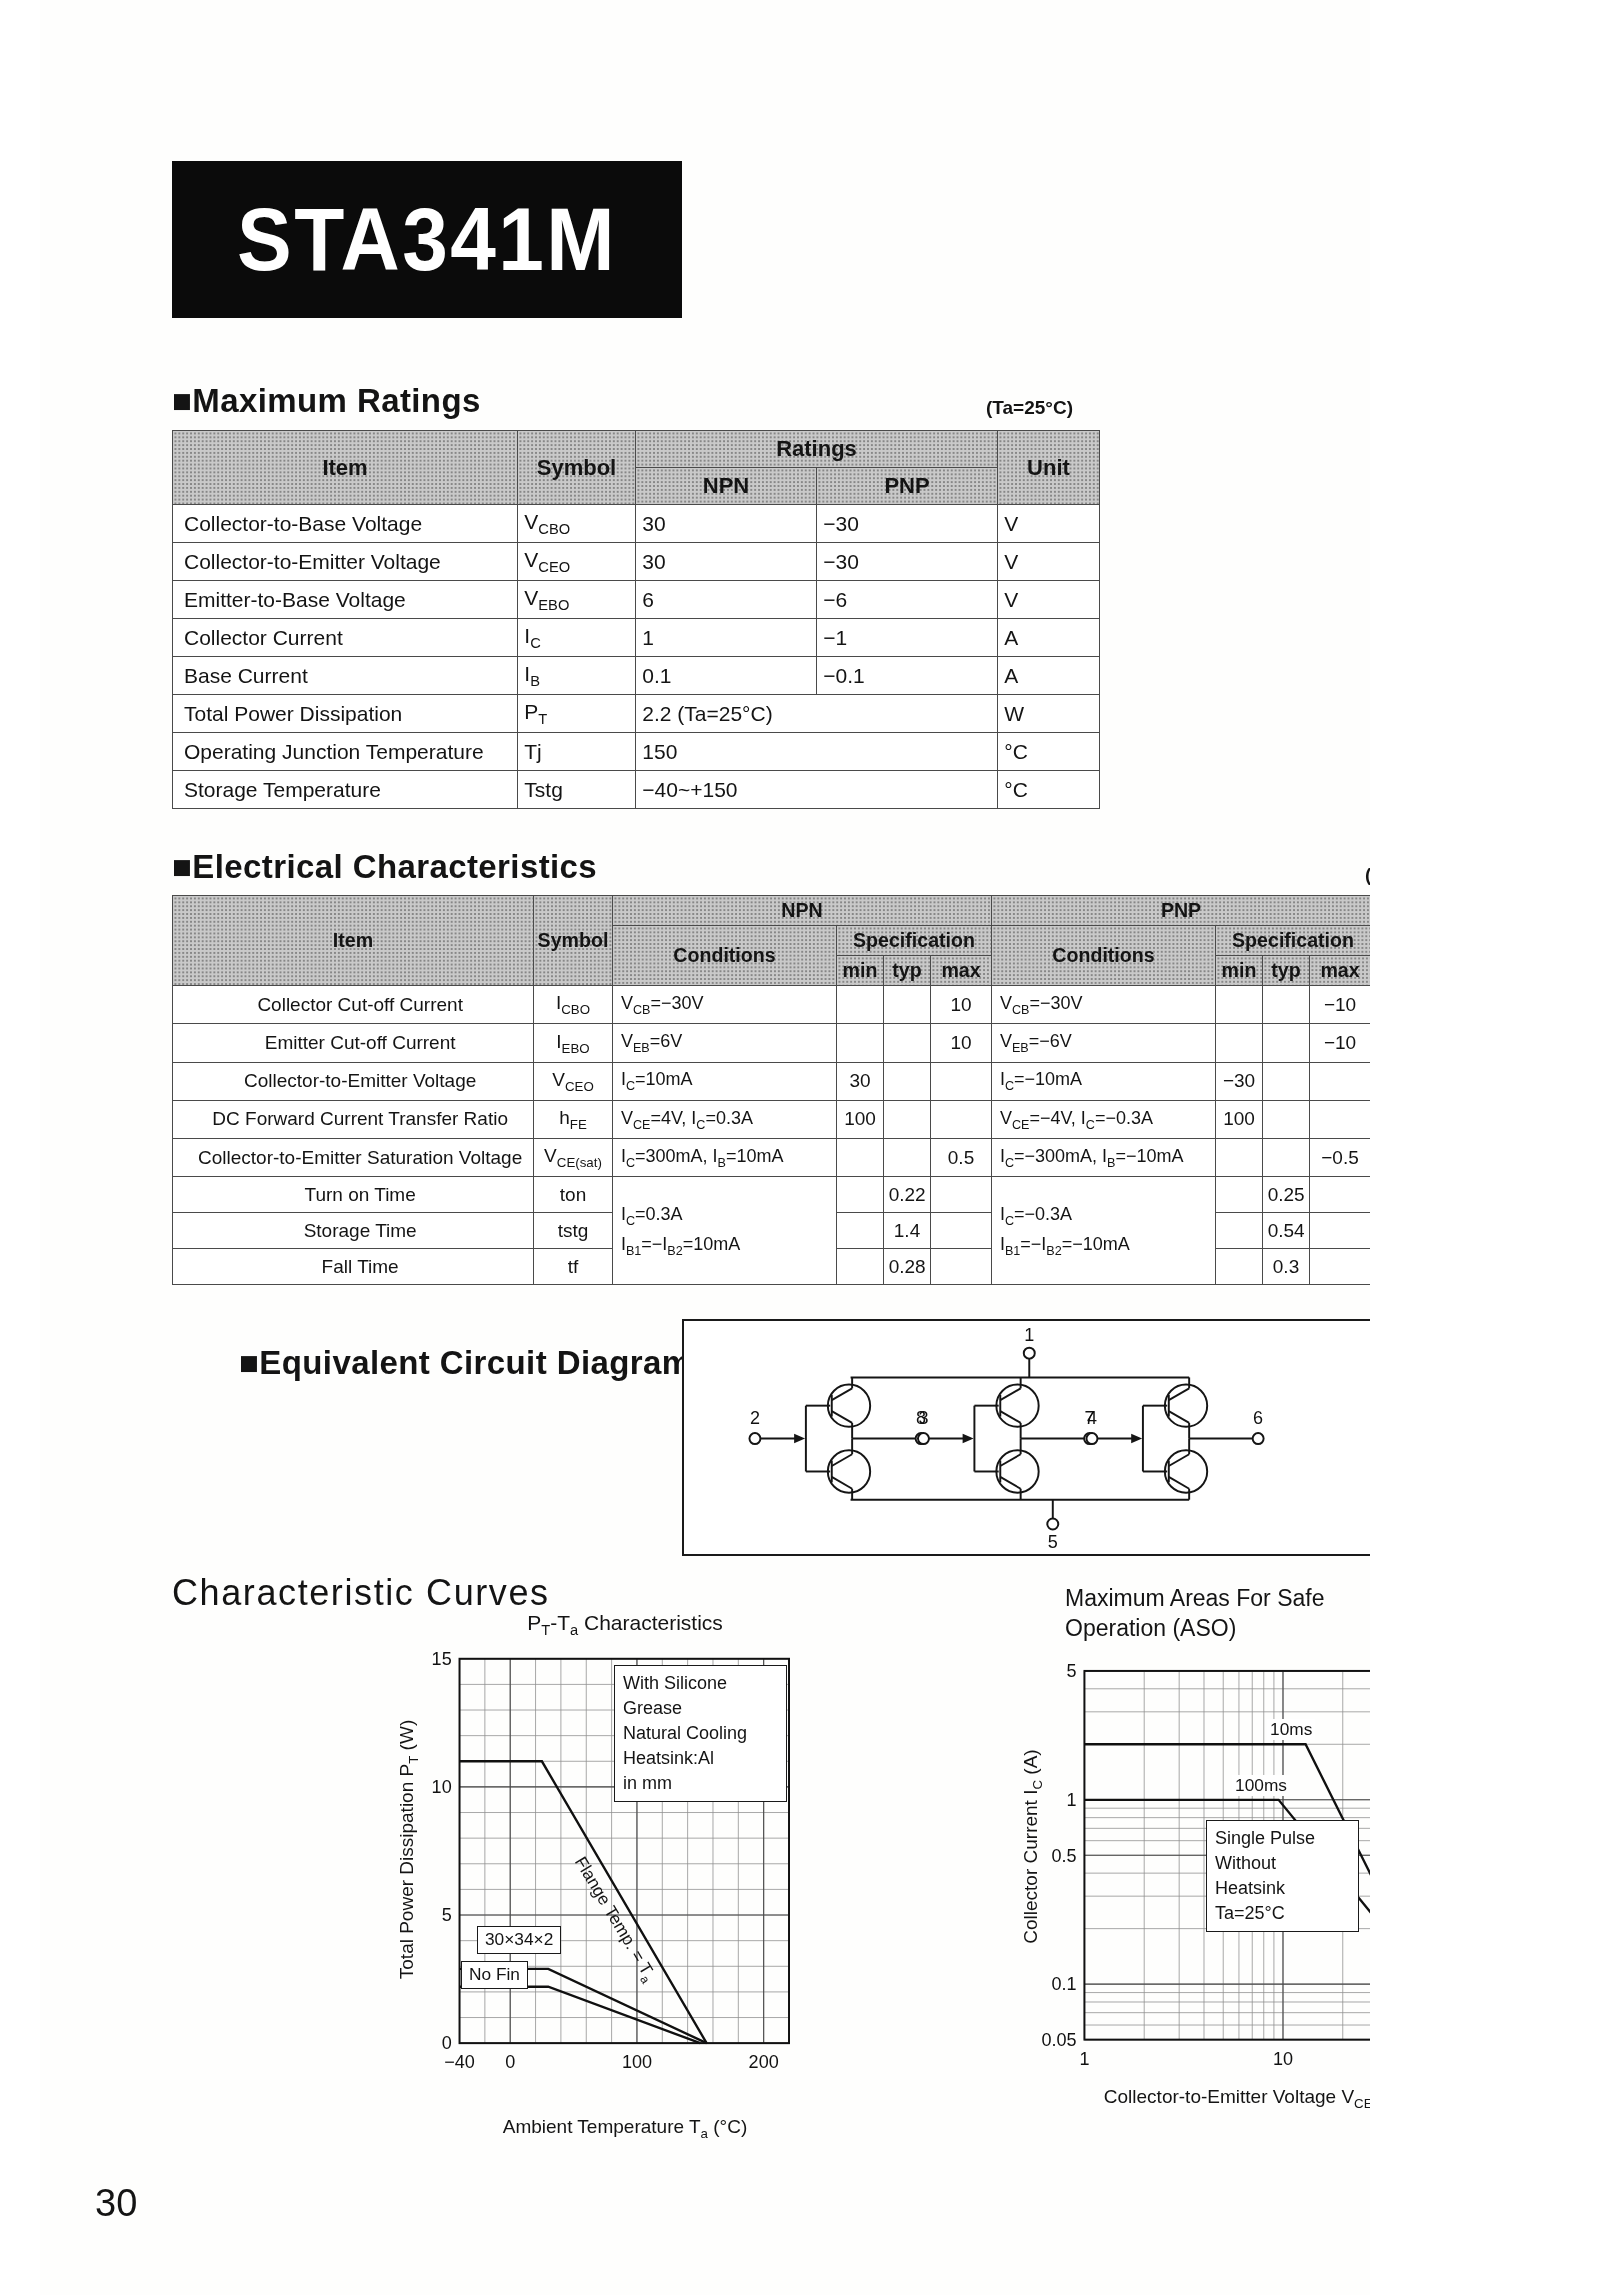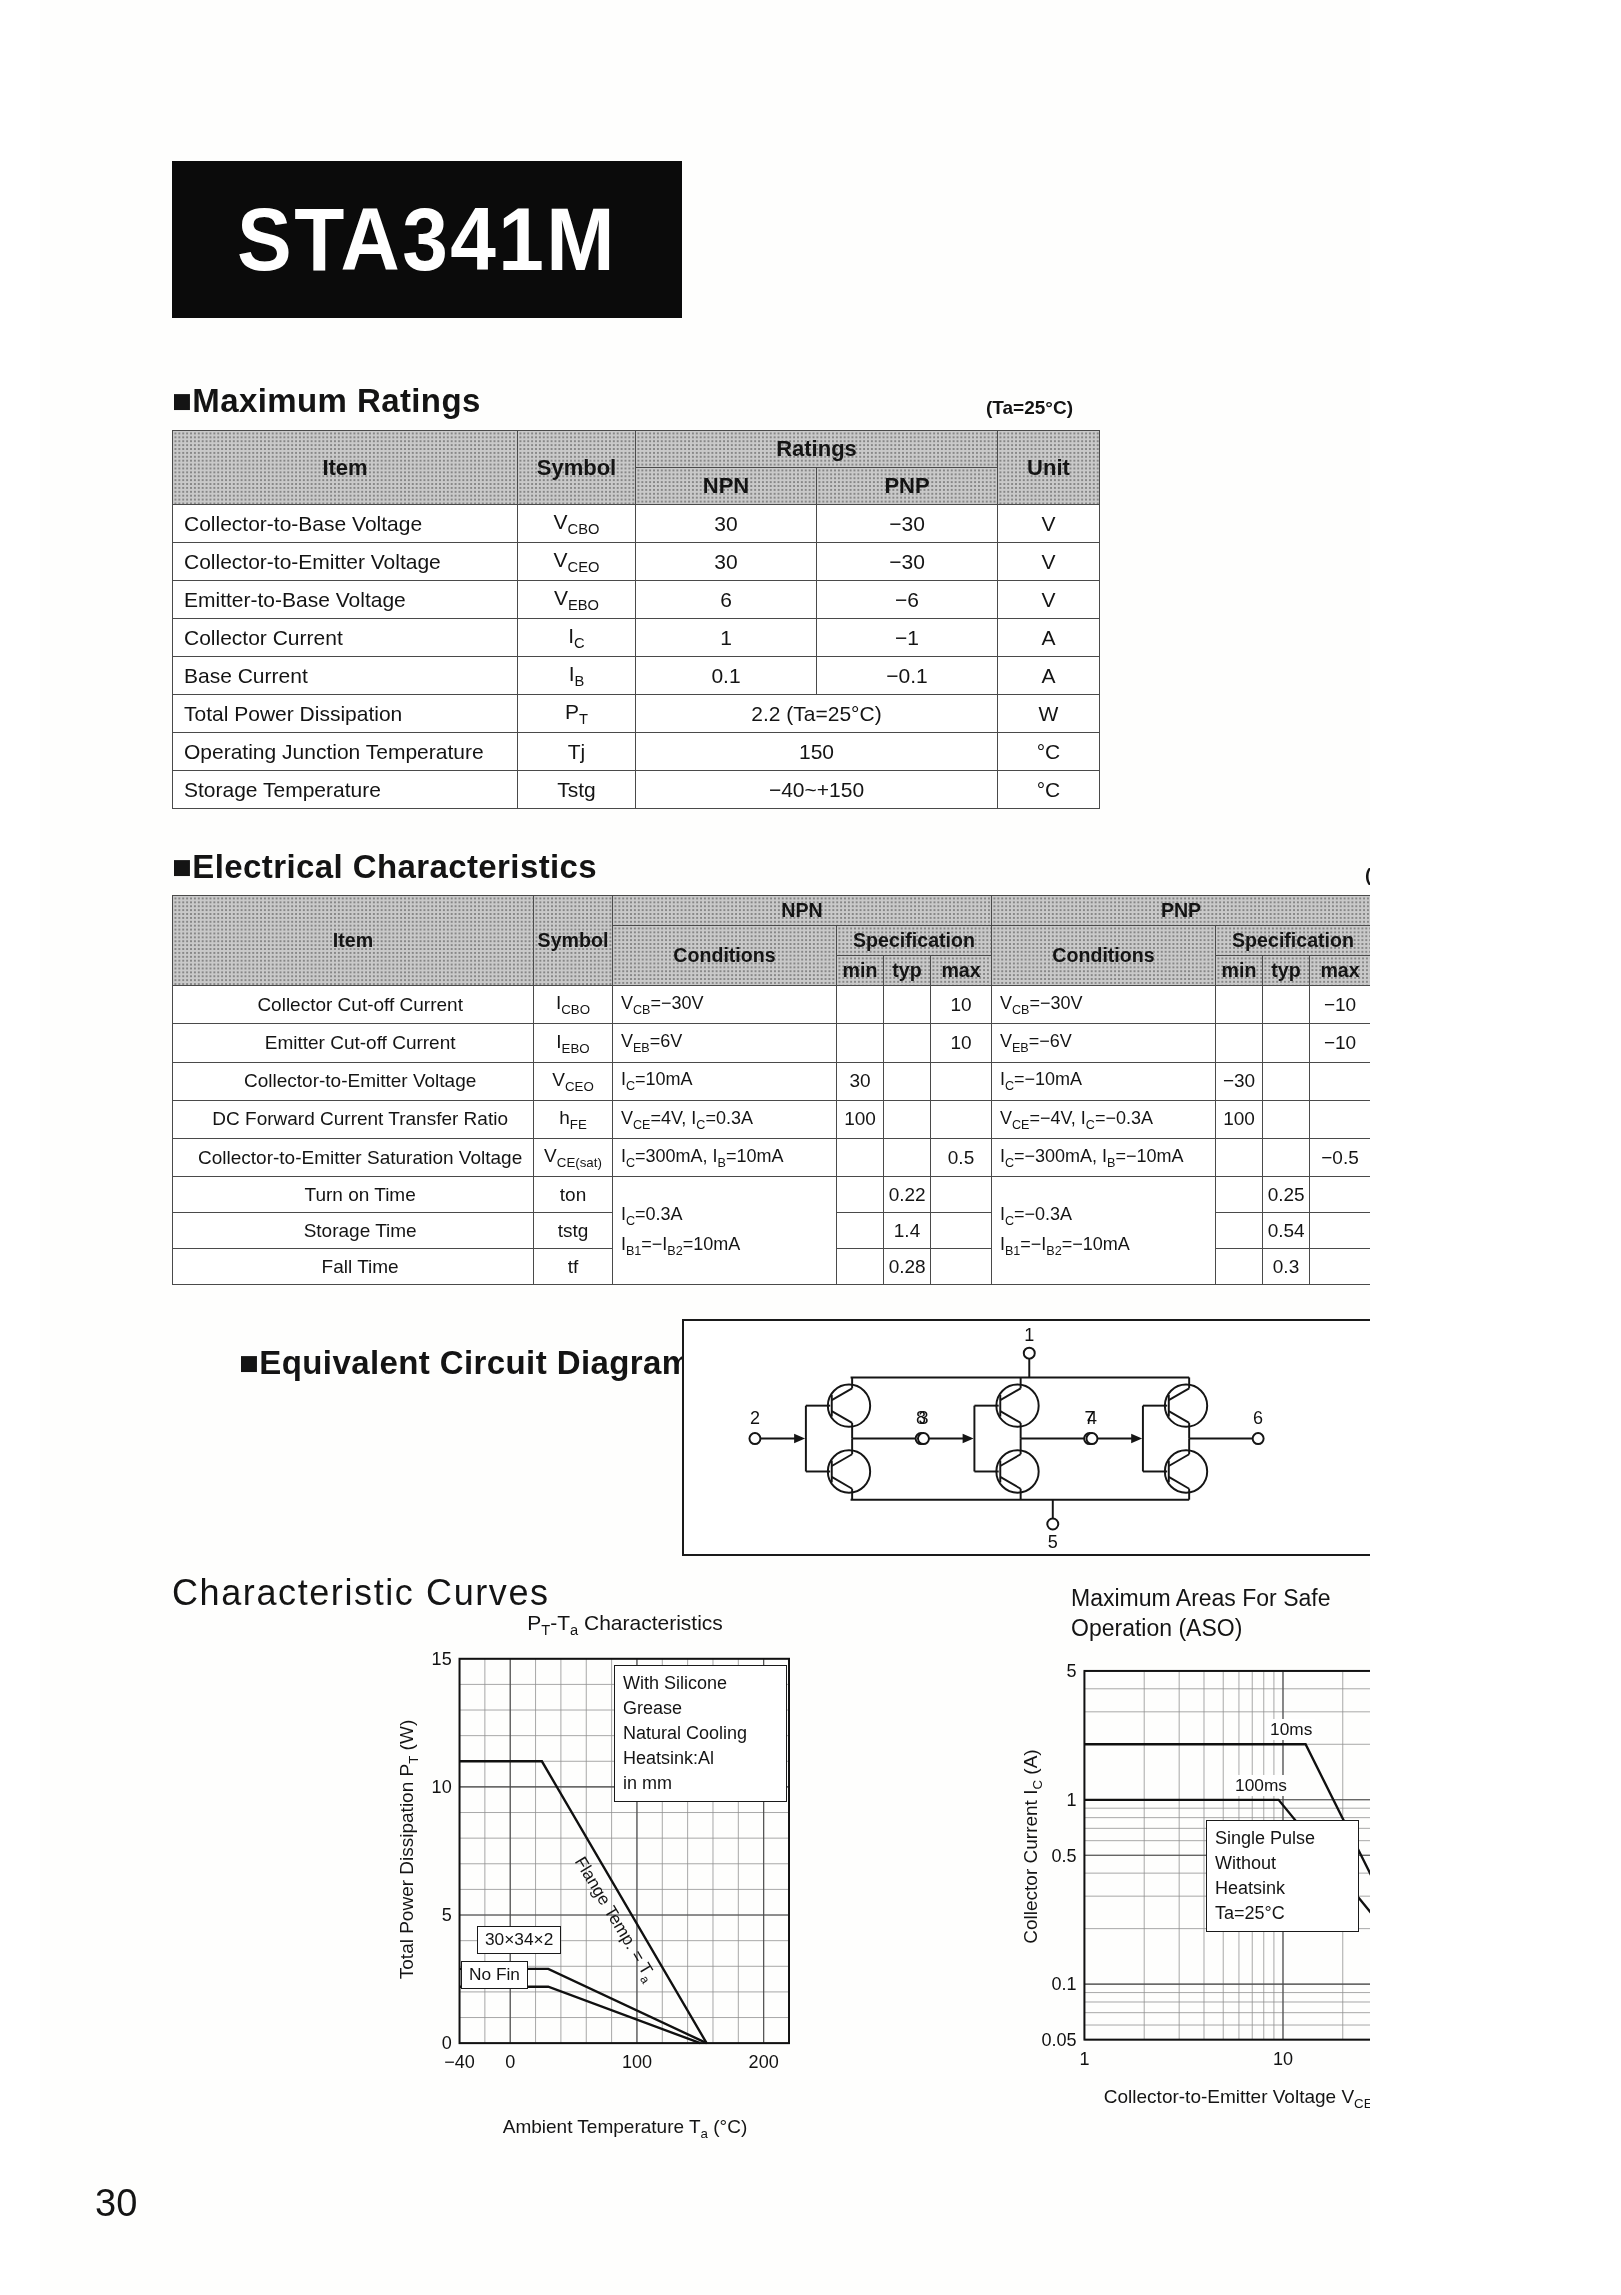--- a/index.html
+++ b/index.html
@@ -17,21 +17,21 @@
   .sec-heading{font-size:33px;font-weight:bold;letter-spacing:0.4px;}
   .temp-note{font-size:19px;font-weight:bold;}
 
   
   table{border-collapse:collapse;background:#fff;table-layout:fixed;}
   th,td{border:1.2px solid #4a4a4a;vertical-align:middle;}
   .hdr{background-color:#c9c9c9;background-image:radial-gradient(#878787 0.8px,rgba(0,0,0,0) 0.9px);
        background-size:3.9px 3.9px;font-weight:bold;}
   #max-ratings{width:926px;font-size:21px;}
   #max-ratings th{height:37px;font-size:22px;}
-  #max-ratings td{height:38px;text-align:center;padding:4.7px 6.3px;}
+  #max-ratings td{height:38px;padding:4.7px 6.3px;}
   #max-ratings td.left{text-align:left;padding-left:11px;}
   #elec{width:1273px;font-size:19px;}
   #elec th{height:30px;font-size:19.6px;}
   #elec td{height:36px;text-align:center;padding:3.9px 4.7px;}
   #elec td.left{text-align:center;padding-left:19px;}
   #elec td.cond{text-align:left;padding-left:7.9px;font-size:18px;line-height:1.5;}
   sub{font-size:70%;}
 
   
   .circuit-heading{left:199px;top:1344px;}
@@ -441,21 +441,21 @@
       <div>Natural Cooling</div>
       <div>Heatsink:Al</div>
       <div>in mm</div>
     </div>
     <div class="anno-free rot-flange" style="left:203px;top:245px;">Flange Temp. = T<sub>a</sub></div>
     <div class="anno-label" style="left:92px;top:318px;">30×34×2</div>
     <div class="anno-label" style="left:76px;top:353px;">No Fin</div>
   </div>
 
   <div class="chart" style="left:966px;top:1584px;width:455px;height:534px;">
-    <div class="chart-title" style="left:65px;top:0;width:338px;font-size:23px;line-height:1.3;">Maximum Areas For Safe Operation (ASO)</div>
+    <div class="chart-title" style="left:59px;top:0;width:338px;font-size:23px;line-height:1.3;">Maximum Areas For Safe Operation (ASO)</div>
     <svg id="svg-aso" width="455" height="428" style="position:absolute;left:0;top:71px;" viewBox="0 0 580 545">
         <line x1="100" y1="20" x2="100" y2="490" stroke="#8f8f8f" stroke-width="1"></line>
         <line x1="176.1890426582899" y1="20" x2="176.1890426582899" y2="490" stroke="#8f8f8f" stroke-width="1"></line>
         <line x1="220.756775579234" y1="20" x2="220.756775579234" y2="490" stroke="#8f8f8f" stroke-width="1"></line>
         <line x1="252.3780853165798" y1="20" x2="252.3780853165798" y2="490" stroke="#8f8f8f" stroke-width="1"></line>
         <line x1="276.9054786708551" y1="20" x2="276.9054786708551" y2="490" stroke="#8f8f8f" stroke-width="1"></line>
         <line x1="296.9458182375239" y1="20" x2="296.9458182375239" y2="490" stroke="#8f8f8f" stroke-width="1"></line>
         <line x1="313.8896839136069" y1="20" x2="313.8896839136069" y2="490" stroke="#8f8f8f" stroke-width="1"></line>
         <line x1="328.56712797486966" y1="20" x2="328.56712797486966" y2="490" stroke="#8f8f8f" stroke-width="1"></line>
         <line x1="341.513551158468" y1="20" x2="341.513551158468" y2="490" stroke="#8f8f8f" stroke-width="1"></line>

